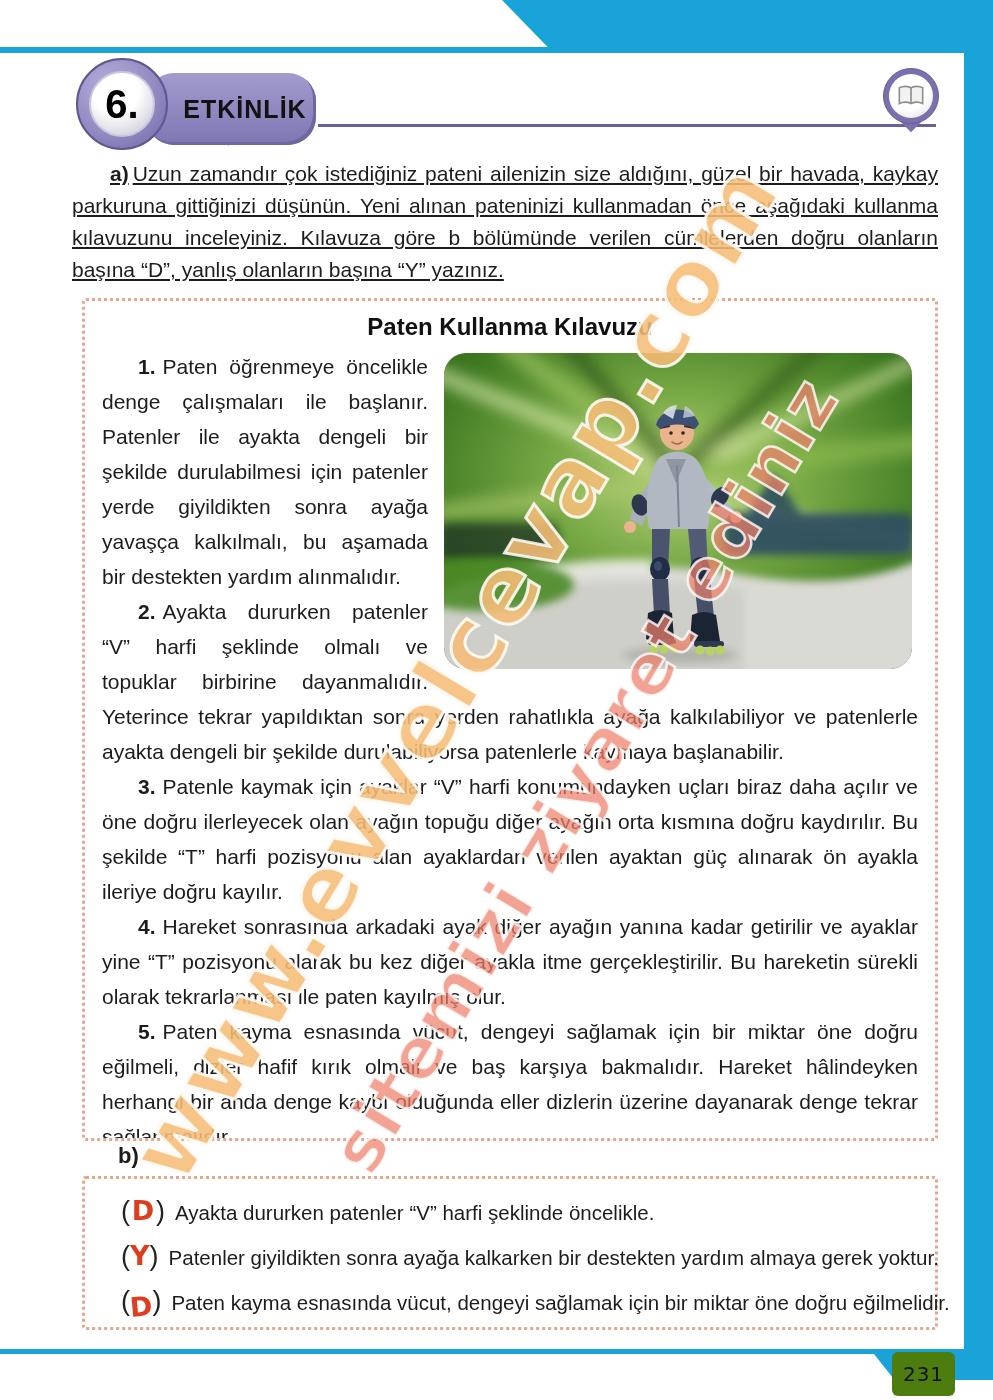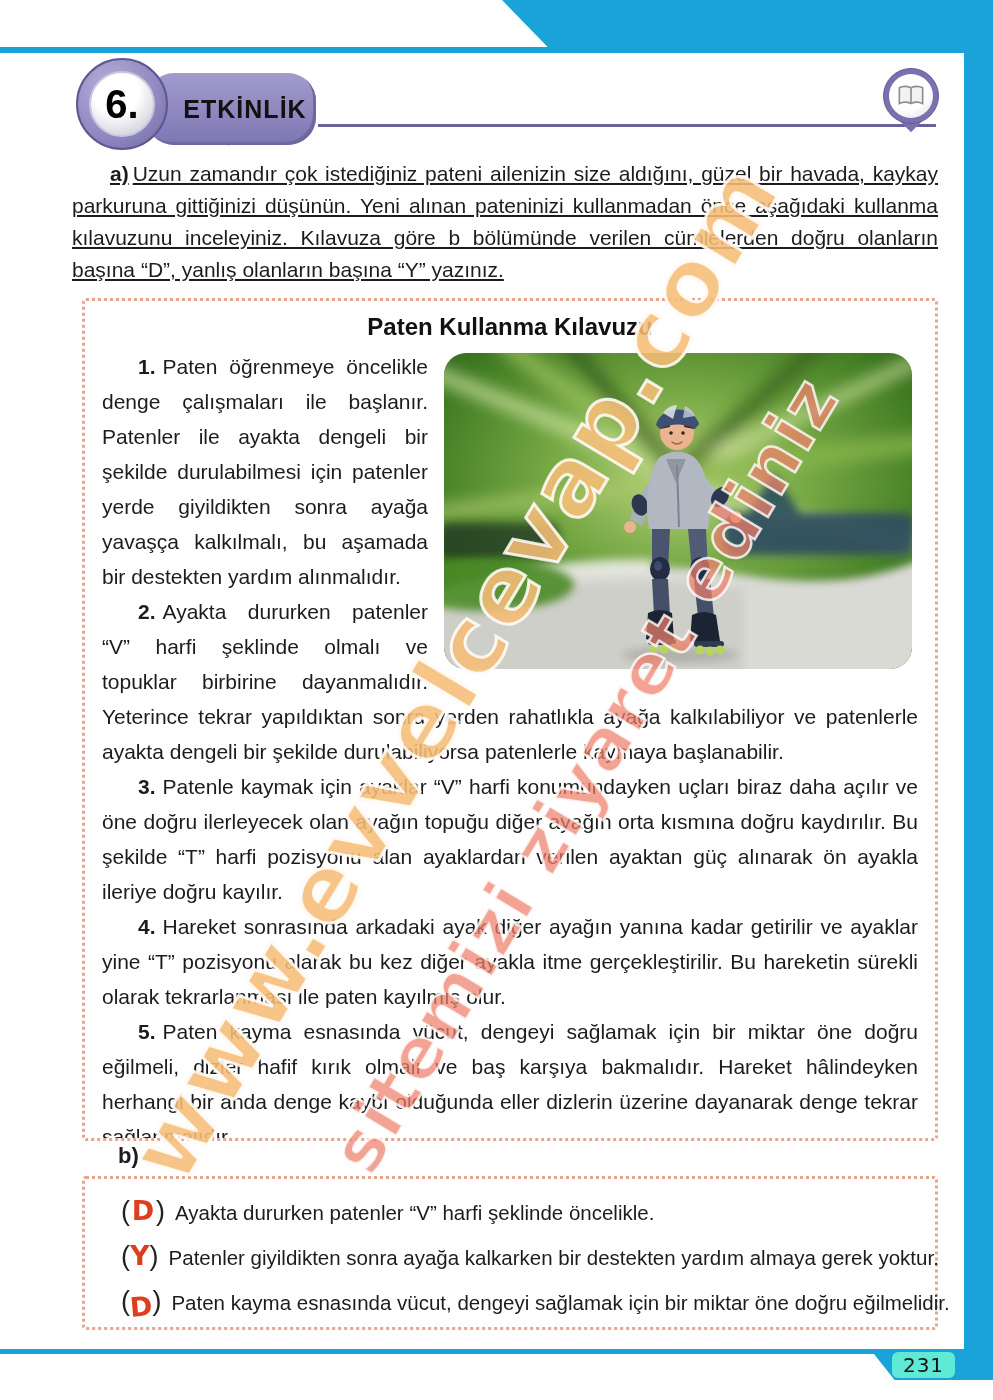--- a/index.html
+++ b/index.html
@@ -9,22 +9,22 @@
     overflow:hidden; color:#1c1c1c;
   }
   
   .top-corner{ position:absolute; left:502px; top:0; width:491px; height:48px;
     background:#1aa3d9; clip-path:polygon(0 0,100% 0,100% 100%,9.5% 100%); }
   .top-rule{ position:absolute; left:0; top:47px; width:993px; height:6px; background:#1aa3d9; }
   .right-strip{ position:absolute; left:964px; top:47px; width:29px; height:1333px; background:#1aa3d9; }
   .bottom-rule{ position:absolute; left:0; top:1349px; width:993px; height:5px; background:#1aa3d9; }
   .bottom-block{ position:absolute; left:870px; top:1349px; width:123px; height:31px;
     background:#1aa3d9; clip-path:polygon(0 0,100% 0,100% 100%,20% 100%); }
-  .page-tab{ position:absolute; left:892px; top:1352px; width:63px; height:26px;
-    background:#5eead4; border-radius:6px; display:flex; align-items:center; justify-content:center;
+  .page-tab{ position:absolute; left:892px; top:1352px; width:63px; height:44px;
+    background:#4d7c0f; border-radius:6px; display:flex; align-items:center; justify-content:center;
     font-size:20px; font-weight:500; color:#111; letter-spacing:1px; z-index:3;
     font-family:"DejaVu Sans", sans-serif;}
   
   .badge-pill{ position:absolute; left:146px; top:73px; width:170px; height:72px;
     background:linear-gradient(#a29bcd,#8f87bf 55%,#7e76b2); border-radius:28px; z-index:2;
     display:flex; align-items:center; justify-content:center; box-shadow:inset -3px -3px 0 #6f679f;}
   .badge-pill span{ font-size:25px; font-weight:bold; color:#121212; letter-spacing:1px; margin-left:28px;}
   .badge-tail{ position:absolute; left:228px; top:126px; width:0; height:0; z-index:1;
     border-top:20px solid #6f679f; border-right:18px solid transparent; }
   .badge-circle{ position:absolute; left:76px; top:58px; width:92px; height:92px; border-radius:50%;

